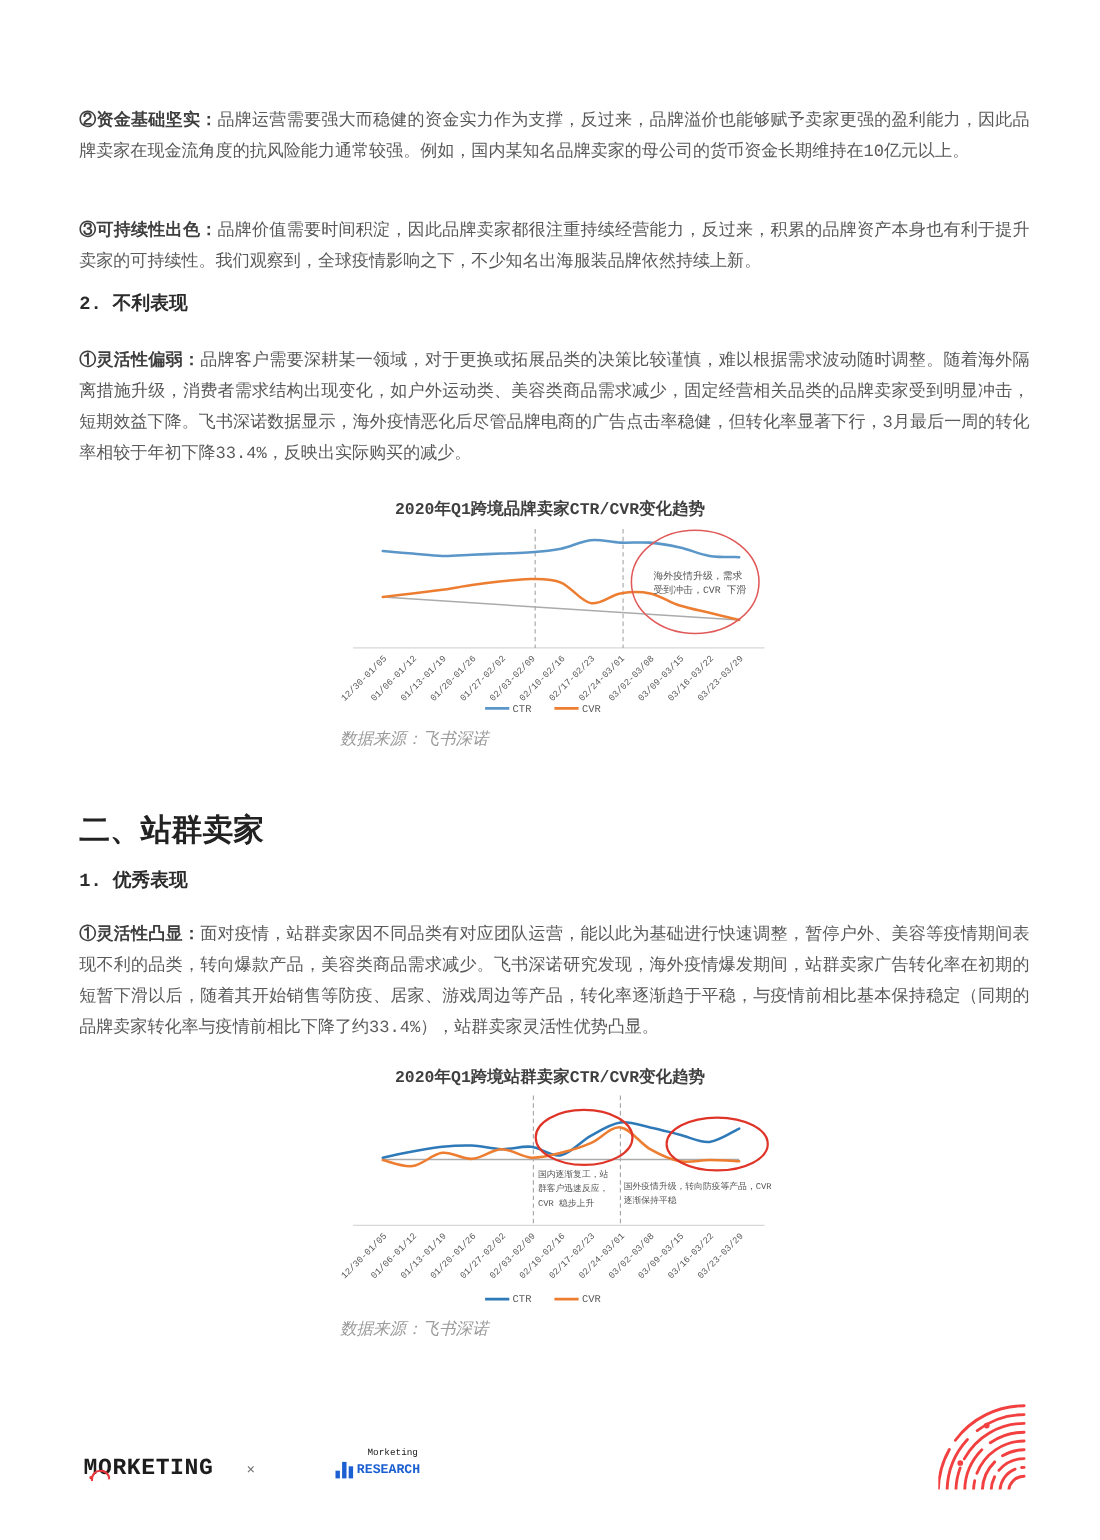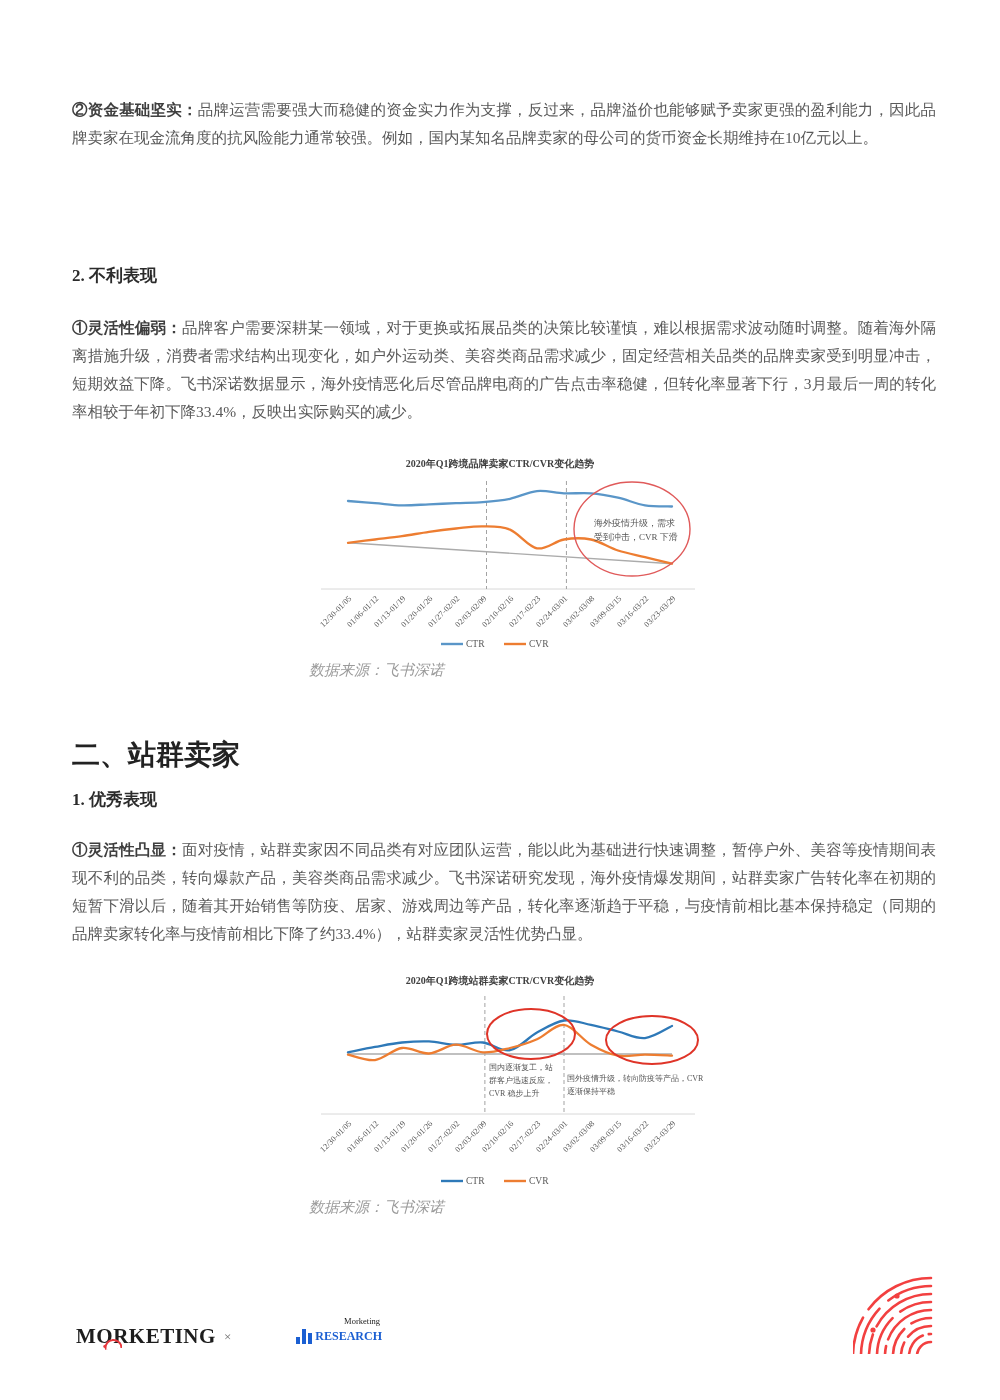--- a/index.html
+++ b/index.html
@@ -1,24 +1,24 @@
 <!DOCTYPE html>
 <html><head>
 <meta charset="utf-8">
 <style>
   html,body{margin:0;padding:0;background:#ffffff;}
   .page{position:relative;width:944px;height:1400px;background:#fff;overflow:hidden;
-        font-family:Liberation Serif, serif;}
+        font-family:Liberation Mono, monospace;}
   .body-p{position:absolute;left:72px;width:864px;margin:0;font-size:15.5px;line-height:28px;
           color:#595959;text-align:justify;}
   .body-p strong{color:#3f3f3f;font-weight:bold;}
   .h-sub{position:absolute;left:72px;margin:0;font-size:17px;font-weight:bold;color:#2b2b2b;}
   .h-sec{position:absolute;left:72px;margin:0;font-size:28px;font-weight:bold;color:#222222;}
   .chart{position:absolute;left:293px;width:414px;}
-  .chart-title{text-align:center;font-size:10px;font-weight:bold;color:#3f3f3f;height:22px;line-height:18px;}
+  .chart-title{text-align:center;font-size:15px;font-weight:bold;color:#3f3f3f;height:22px;line-height:18px;}
   .chart-source{font-size:15px;font-style:italic;color:#9b9b9b;padding-left:16px;margin-top:2px;}
   .footer-mk{position:absolute;left:76px;top:1324px;font-size:21px;font-weight:800;letter-spacing:.5px;
              color:#1d1d1d;}
   .o-wrap{position:relative;display:inline-block;}
   .o-arc{position:absolute;left:1px;top:-3px;width:14px;height:8px;border:2.4px solid #E8383D;
          border-bottom:none;border-radius:9px 9px 0 0;transform:rotate(-6deg);}
   .o-arc::after{content:"";position:absolute;left:-3px;top:3px;width:3px;height:3px;border-radius:50%;
          background:#E8383D;}
   .footer-x{position:absolute;left:224px;top:1329px;font-size:13px;color:#6d6d6d;}
   .footer-rs{position:absolute;left:252px;top:1316px;width:130px;text-align:right;}
@@ -29,20 +29,21 @@
   .rs-word{font-size:12px;font-weight:800;color:#1B5FD2;letter-spacing:0px;line-height:20px;}
   .fp-logo{position:absolute;left:853px;top:1274px;width:80px;height:80px;}
 </style>
 </head>
 <body>
 
 <div class="page">
 
   <p class="body-p" style="top:96px"><strong>②资金基础坚实：</strong><span>品牌运营需要强大而稳健的资金实力作为支撑，反过来，品牌溢价也能够赋予卖家更强的盈利能力，因此品牌卖家在现金流角度的抗风险能力通常较强。例如，国内某知名品牌卖家的母公司的货币资金长期维持在10亿元以上。</span></p>
 
+  <p class="body-p" style="top:196px"><strong>③可持续性出色：</strong><span>品牌价值需要时间积淀，因此品牌卖家都很注重持续经营能力，反过来，积累的品牌资产本身也有利于提升卖家的可持续性。我们观察到，全球疫情影响之下，不少知名出海服装品牌依然持续上新。</span></p>
 
   <h3 class="h-sub" style="top:264px">2. 不利表现</h3>
 
   <p class="body-p" style="top:314px"><strong>①灵活性偏弱：</strong><span>品牌客户需要深耕某一领域，对于更换或拓展品类的决策比较谨慎，难以根据需求波动随时调整。随着海外隔离措施升级，消费者需求结构出现变化，如户外运动类、美容类商品需求减少，固定经营相关品类的品牌卖家受到明显冲击，短期效益下降。飞书深诺数据显示，海外疫情恶化后尽管品牌电商的广告点击率稳健，但转化率显著下行，3月最后一周的转化率相较于年初下降33.4%，反映出实际购买的减少。</span></p>
 
   <div class="chart" style="top:455px">
     <div class="chart-title">2020年Q1跨境品牌卖家CTR/CVR变化趋势</div>
     <svg class="chart-svg" width="410" height="178" viewBox="0 0 410 178">
         <line x1="28" y1="112" x2="402" y2="112" stroke="#D8D8D8" stroke-width="1"></line>
         <line x1="193.51" y1="4" x2="193.51" y2="112" stroke="#A3A3A3" stroke-width="1" stroke-dasharray="4 3"></line>

